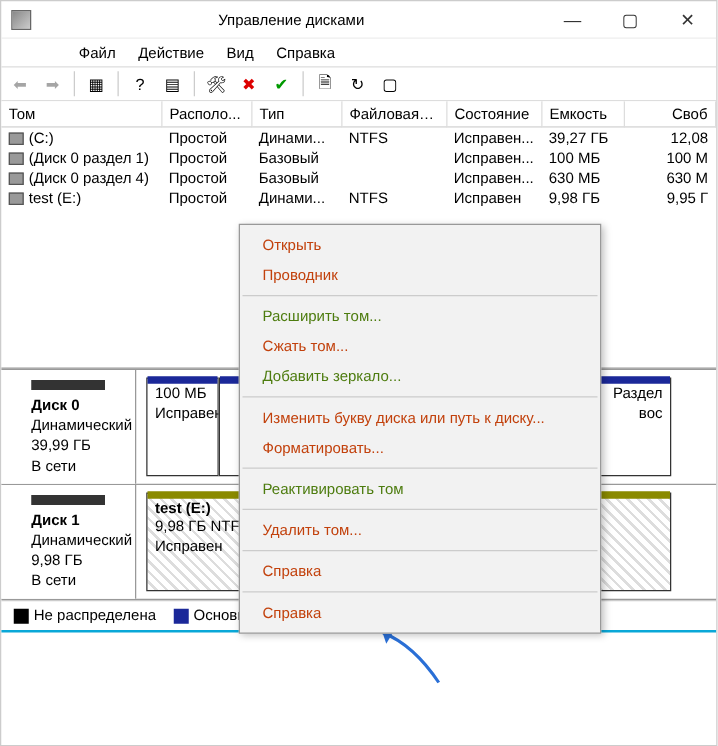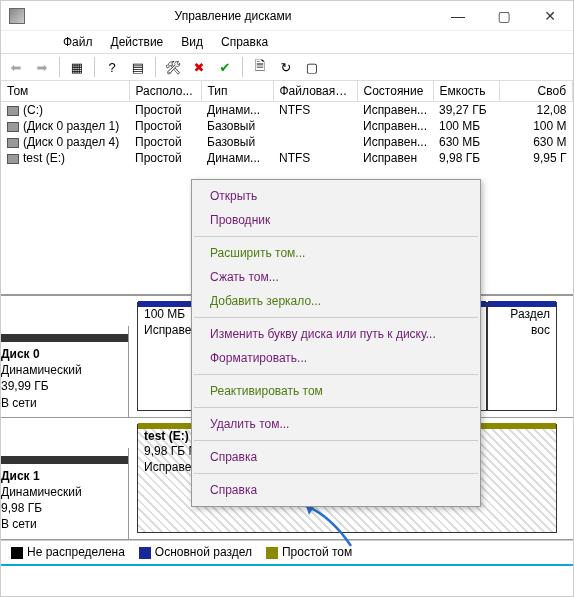--- a/index.html
+++ b/index.html
@@ -15,34 +15,34 @@
 .toolbar .tbtn { width:22px; height:22px; display:flex; align-items:center; justify-content:center; font-size:13px; border:1px solid transparent; }
 .toolbar .tbtn.disabled { opacity:0.35; }
 .toolbar .sep { width:1px; height:20px; background:#ccc; margin:0 2px; }
 .table-wrap { height: 214px; overflow:hidden; border-bottom:1px solid #999; }
 .grid { width:100%; border-collapse:collapse; table-layout:fixed;padding-left:35px; }
 .grid th { text-align:left; font-weight:400; background:#fff; border-right:1px solid #ddd; border-bottom:1px solid #ddd; padding:3px 6px; white-space:nowrap; overflow:hidden; text-overflow:ellipsis; }
 .grid td { padding:1px 6px; white-space:nowrap; overflow:hidden; text-overflow:ellipsis; }
 .vol-icon { display:inline-block; width:12px; height:10px; background:#999; margin-right:4px; vertical-align:middle; border:1px solid #555; }
 .disk-panel { border-top:1px solid #999; }
 .disk-row { display:flex; border-bottom:1px solid #999; min-height:78px; }
-.disk-info { width:128px; border-right:1px solid #999; padding:6px 0; line-height:1.35; background:#fff;margin-top:30px; }
+.disk-info { width:108px; border-right:1px solid #999; padding:6px 24px; line-height:1.35; background:#fff; }
 .disk-info .disk-title { font-weight:700; }
 .disk-info .disk-strip { height:8px; background:#333; margin:2px 0 4px; }
 .disk-layout { flex:1; padding:6px 8px; display:flex; gap:0; }
 .part { border:1px solid #333; padding:4px 6px; line-height:1.3; background:#fff; position:relative; }
 .part .part-label { font-weight:700; }
 .part.blue-top::before { content:""; position:absolute; left:0; right:0; top:-2px; height:6px; background:#1b2899; }
 .part.olive-top::before { content:""; position:absolute; left:0; right:0; top:-2px; height:6px; background:#8a8a00; }
 .part.hatch { background: repeating-linear-gradient(45deg,#fff,#fff 4px,#ddd 4px,#ddd 6px); }
 .legend { height:26px; display:flex; align-items:center; gap:14px; padding:0 10px; border-top:1px solid #ccc; border-bottom:2px solid #0aa8d8; }
 .legend .sw { width:12px; height:12px; display:inline-block; margin-right:4px; vertical-align:middle; }
 .sw-black{background:#000;} .sw-blue{background:#1b2899;} .sw-olive{background:#8a8a00;}
 .context-menu { position:absolute; left:190px; top:178px; width:290px; background:#f2f2f2; border:1px solid #999; box-shadow:2px 2px 6px rgba(0,0,0,0.25); padding:4px 0; z-index:10; }
-.context-menu .cm-item { padding:5px 18px; color:#701a75; }
+.context-menu .cm-item { padding:5px 18px; color:#c2410c; }
 .context-menu .cm-item.disabled { color:#4d7c0f; }
 .context-menu .cm-sep { height:1px; background:#ccc; margin:4px 2px; }
 .arrow { position:absolute; z-index:9; }
 </style>
 </head>
 <body>
 
 <div class="titlebar">
   <div class="app-icon"></div>
   <div class="title">Управление дисками</div>

